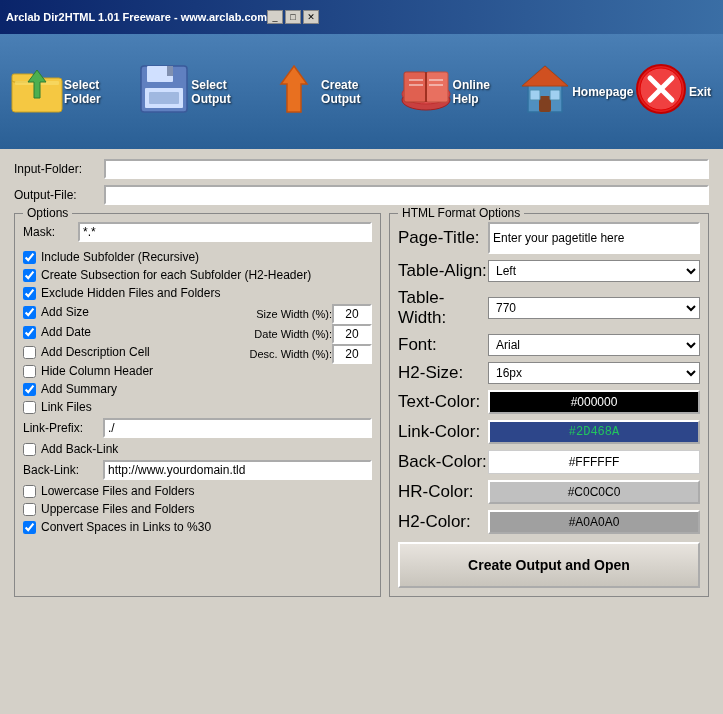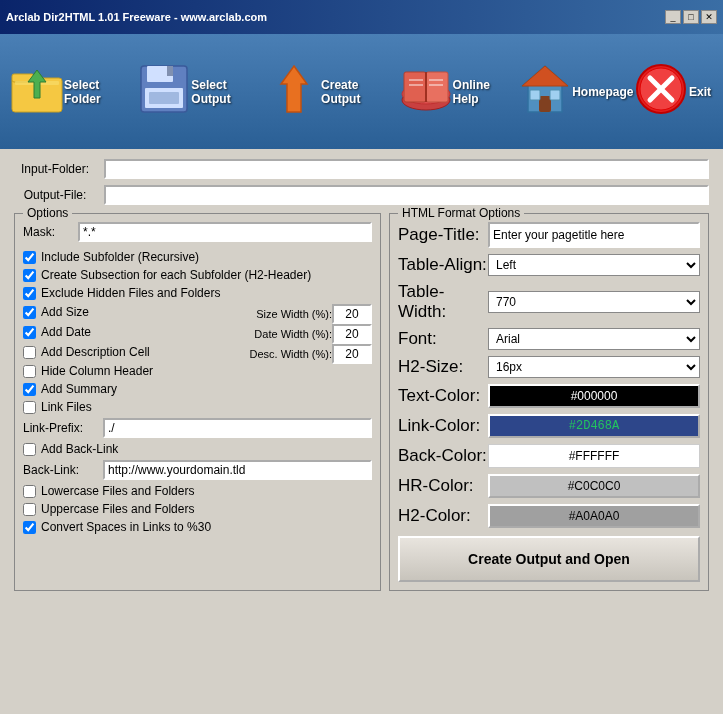--- a/index.html
+++ b/index.html
@@ -11,21 +11,20 @@
       height: 714px;
       overflow: hidden;
     }
     
     .title-bar {
       background: linear-gradient(to right, #0a246a, #3a6ea5);
       color: white;
       padding: 17px 6px;
       display: flex;
       align-items: center;
-      justify-content: space-between;
       height: 22px;
       font-size: 11px;
       font-weight: bold;
     }
     .title-bar-buttons {
       display: flex;
       gap: 2px;
     }
     .title-btn {
       width: 16px; height: 14px;
@@ -68,21 +67,21 @@
       padding: 10px 14px;
     }
     
     .input-row {
       display: flex;
       align-items: center;
       margin-bottom: 6px;
     }
     .input-label {
       width: 90px;
-      text-align: center;
+      text-align: left;
       padding-right: 8px;
       font-size: 12px;
       color: #000;
     }
     .input-field {
       flex: 1;
       height: 20px;
       border: 2px inset #fff;
       background: white;
       padding: 1px 3px;
@@ -180,21 +179,21 @@
       align-items: center;
       margin-bottom: 6px;
     }
     .html-label {
       width: 90px;
       font-size: 17px;
       color: #000;
     }
     .html-input {
       flex: 1;
-      height: 26px;
+      height: 32px;
       border: 2px inset #fff;
       background: white;
       padding: 1px 3px;
       font-size: 12px;
     }
     .html-select {
       flex: 1;
       height: 22px;
       border: 1px solid #888;
       background: white;

